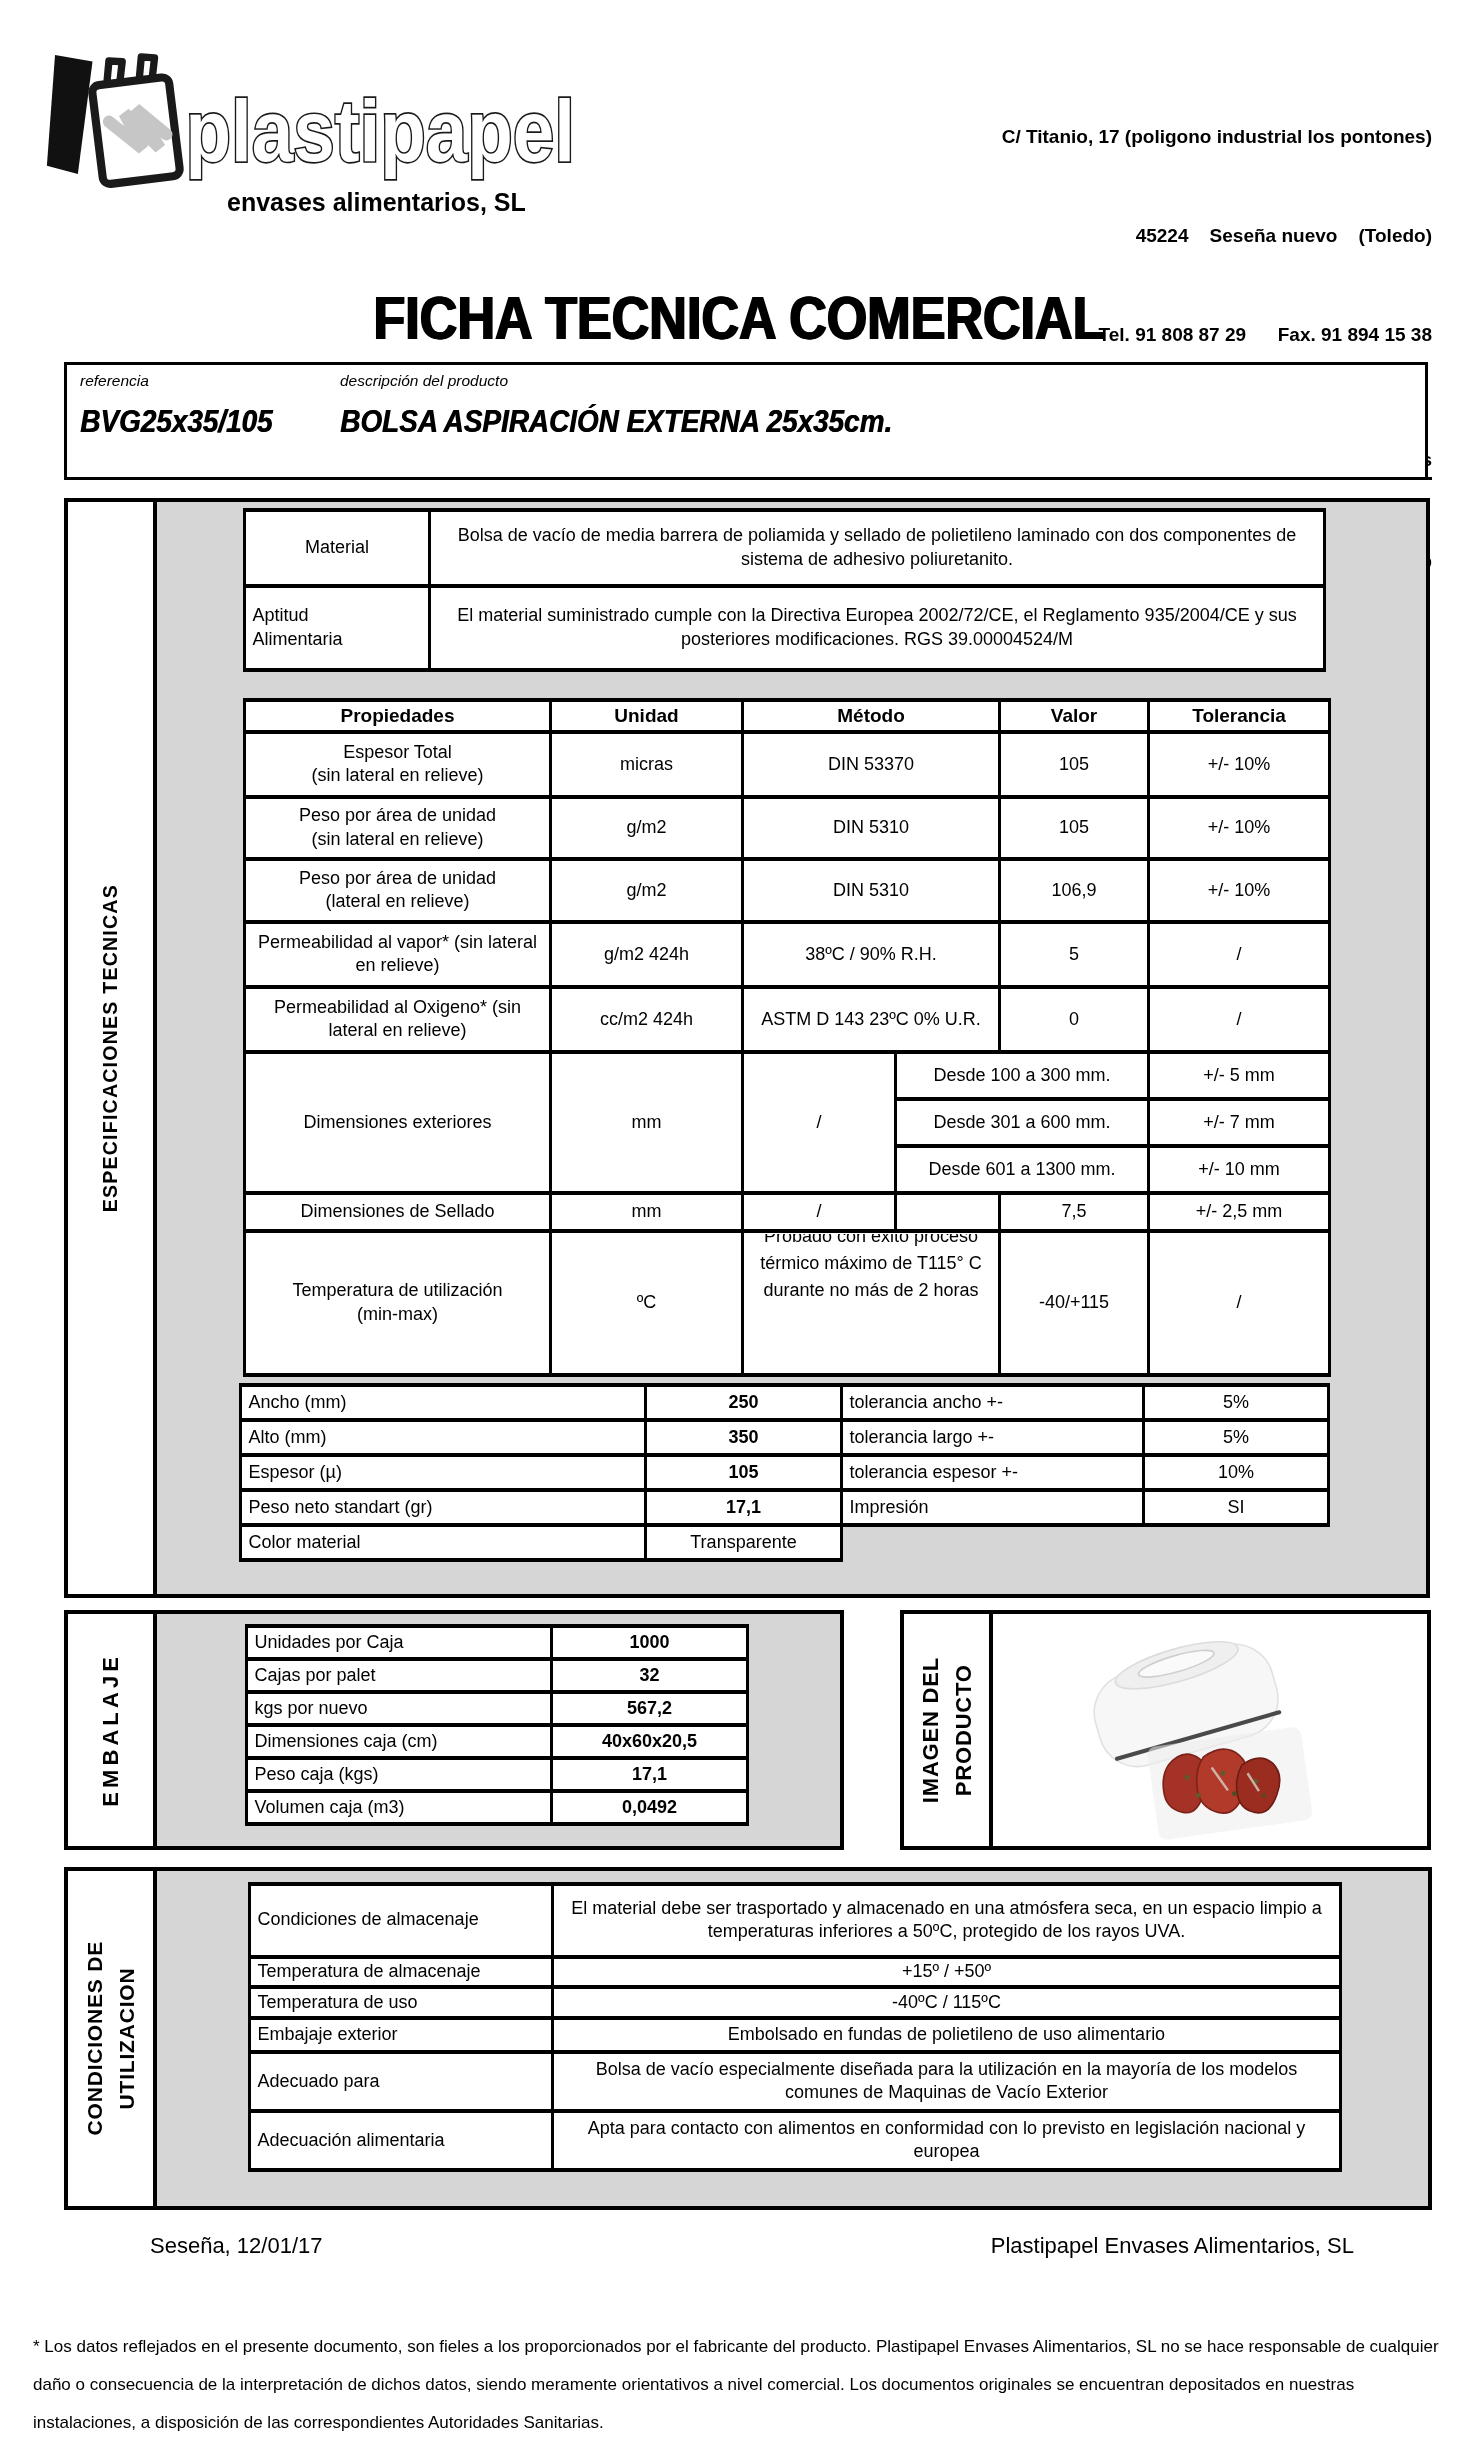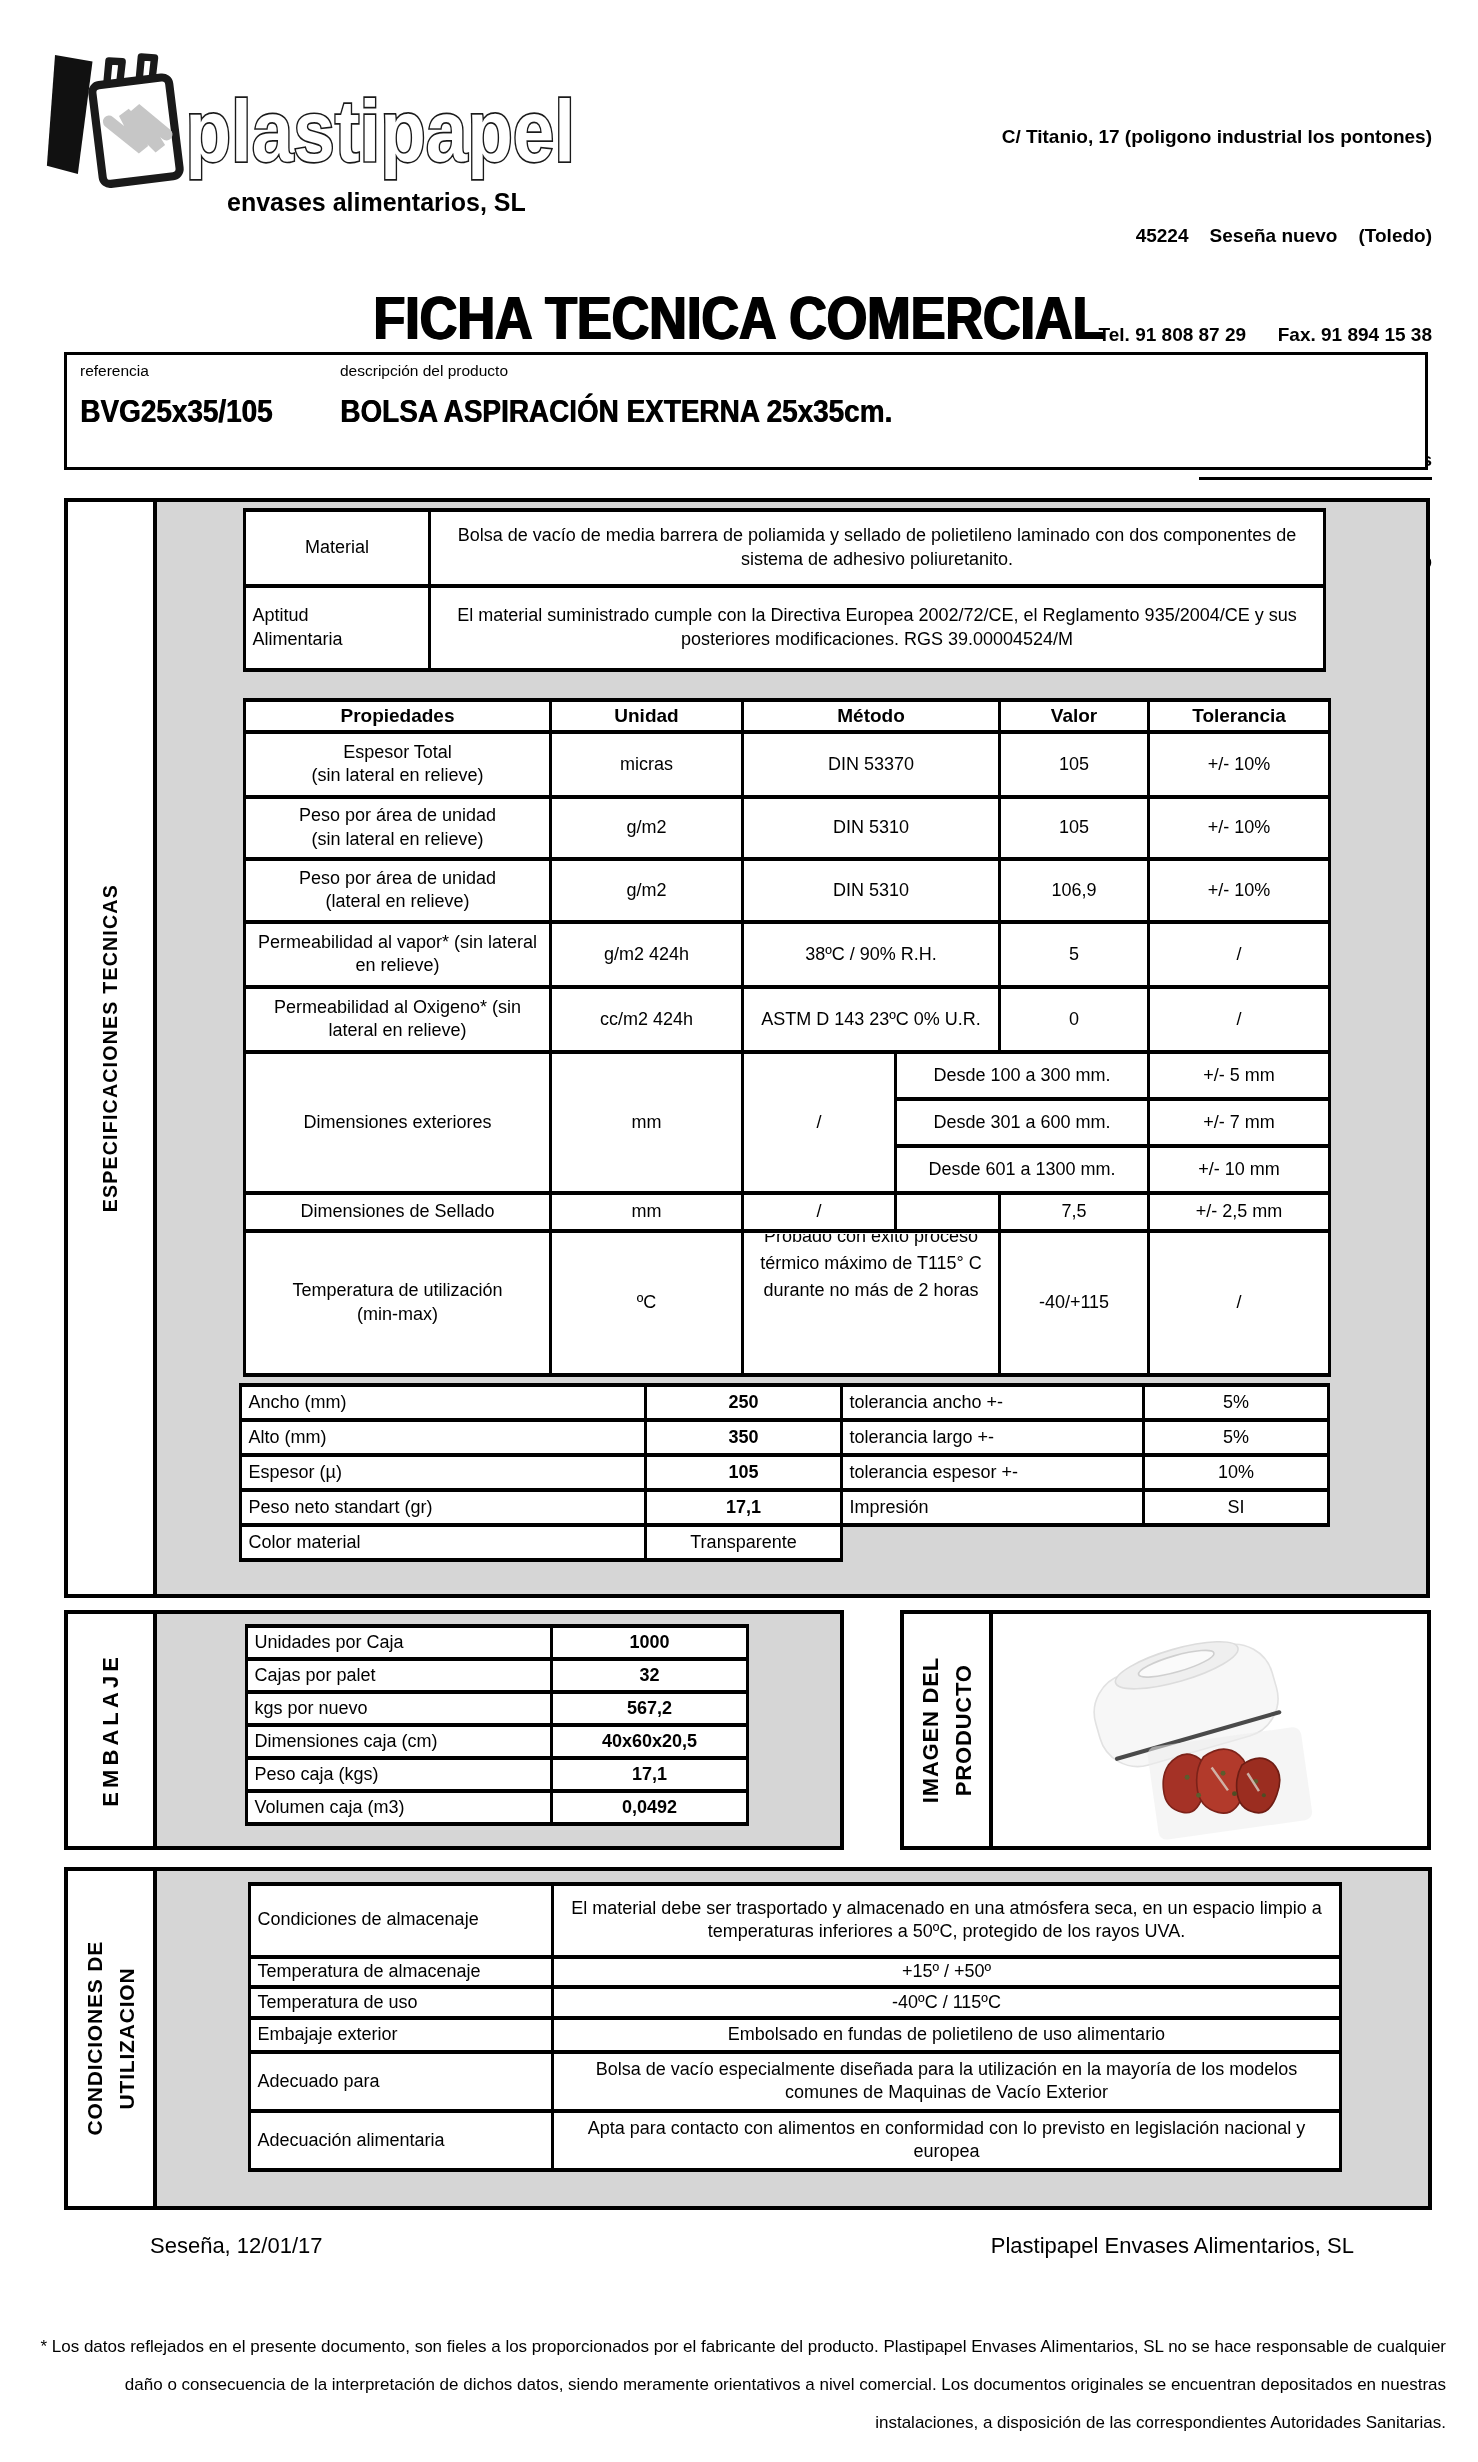--- a/index.html
+++ b/index.html
@@ -14,22 +14,22 @@
            font-size:19px;line-height:33px;white-space:pre;}
   .address .email-wrap{margin-top:26px;}
   .address .email{display:inline-block;border-bottom:3.3px solid #000;padding-bottom:0.8px;}
 
   
   .title{position:absolute;top:282px;left:0;width:100%;text-align:center;
          font-size:62px;font-weight:bold;transform:scaleX(0.84);
          text-shadow:1.2px 0 0 #000,-1.2px 0 0 #000;white-space:nowrap;}
 
   
-  .refbox{position:absolute;left:64px;top:352px;width:1358px;height:112px;
-          border:3.3px solid #000;background:#fff;}
+  .refbox{position:absolute;left:64px;top:362px;width:1358px;height:112px;
+          border:3.3px solid #000;background:#fff;font-style:italic;}
   .ref-label{position:absolute;left:13px;top:6.5px;font-size:15.5px;}
   .desc-label{position:absolute;left:273px;top:6.5px;font-size:15.5px;}
   .ref-value{position:absolute;left:13px;top:39px;font-size:31px;font-weight:bold;
              transform:scaleX(0.9);transform-origin:left;text-shadow:0.8px 0 0 #000;}
   .desc-value{position:absolute;left:273px;top:39px;font-size:31px;font-weight:bold;
               transform:scaleX(0.9);transform-origin:left;text-shadow:0.8px 0 0 #000;white-space:nowrap;}
 
   
   .section{position:absolute;border:4.1px solid #000;display:flex;background:#d6d6d6;box-sizing:border-box;}
   .strip{width:85px;background:#fff;border-right:4.1px solid #000;display:flex;
@@ -68,21 +68,21 @@
   .clip{height:137px;overflow:hidden;text-align:center;}
   .clip-inner{margin-top:-11.4px;line-height:27px;}
 
   
   .product-svg{position:absolute;left:0;top:0;}
 
   
   .footer-line{position:absolute;top:2233px;left:64px;width:1368px;box-sizing:border-box;
                padding:0 78px 0 86px;display:flex;justify-content:space-between;
                font-size:22px;font-weight:normal;}
-  .disclaimer{position:absolute;top:2328px;left:33px;width:1413px;text-align:right;
+  .disclaimer{position:absolute;top:2328px;left:33px;width:1413px;text-align:left;
               font-size:17px;line-height:38px;}
 </style>
 </head>
 <body>
 
 <div class="page">
 
   <svg class="logo-svg" width="571" height="163" viewBox="0 0 700 200">
     <g>
       <polygon points="12,22 58,30 40,168 2,158" fill="#111"></polygon>

